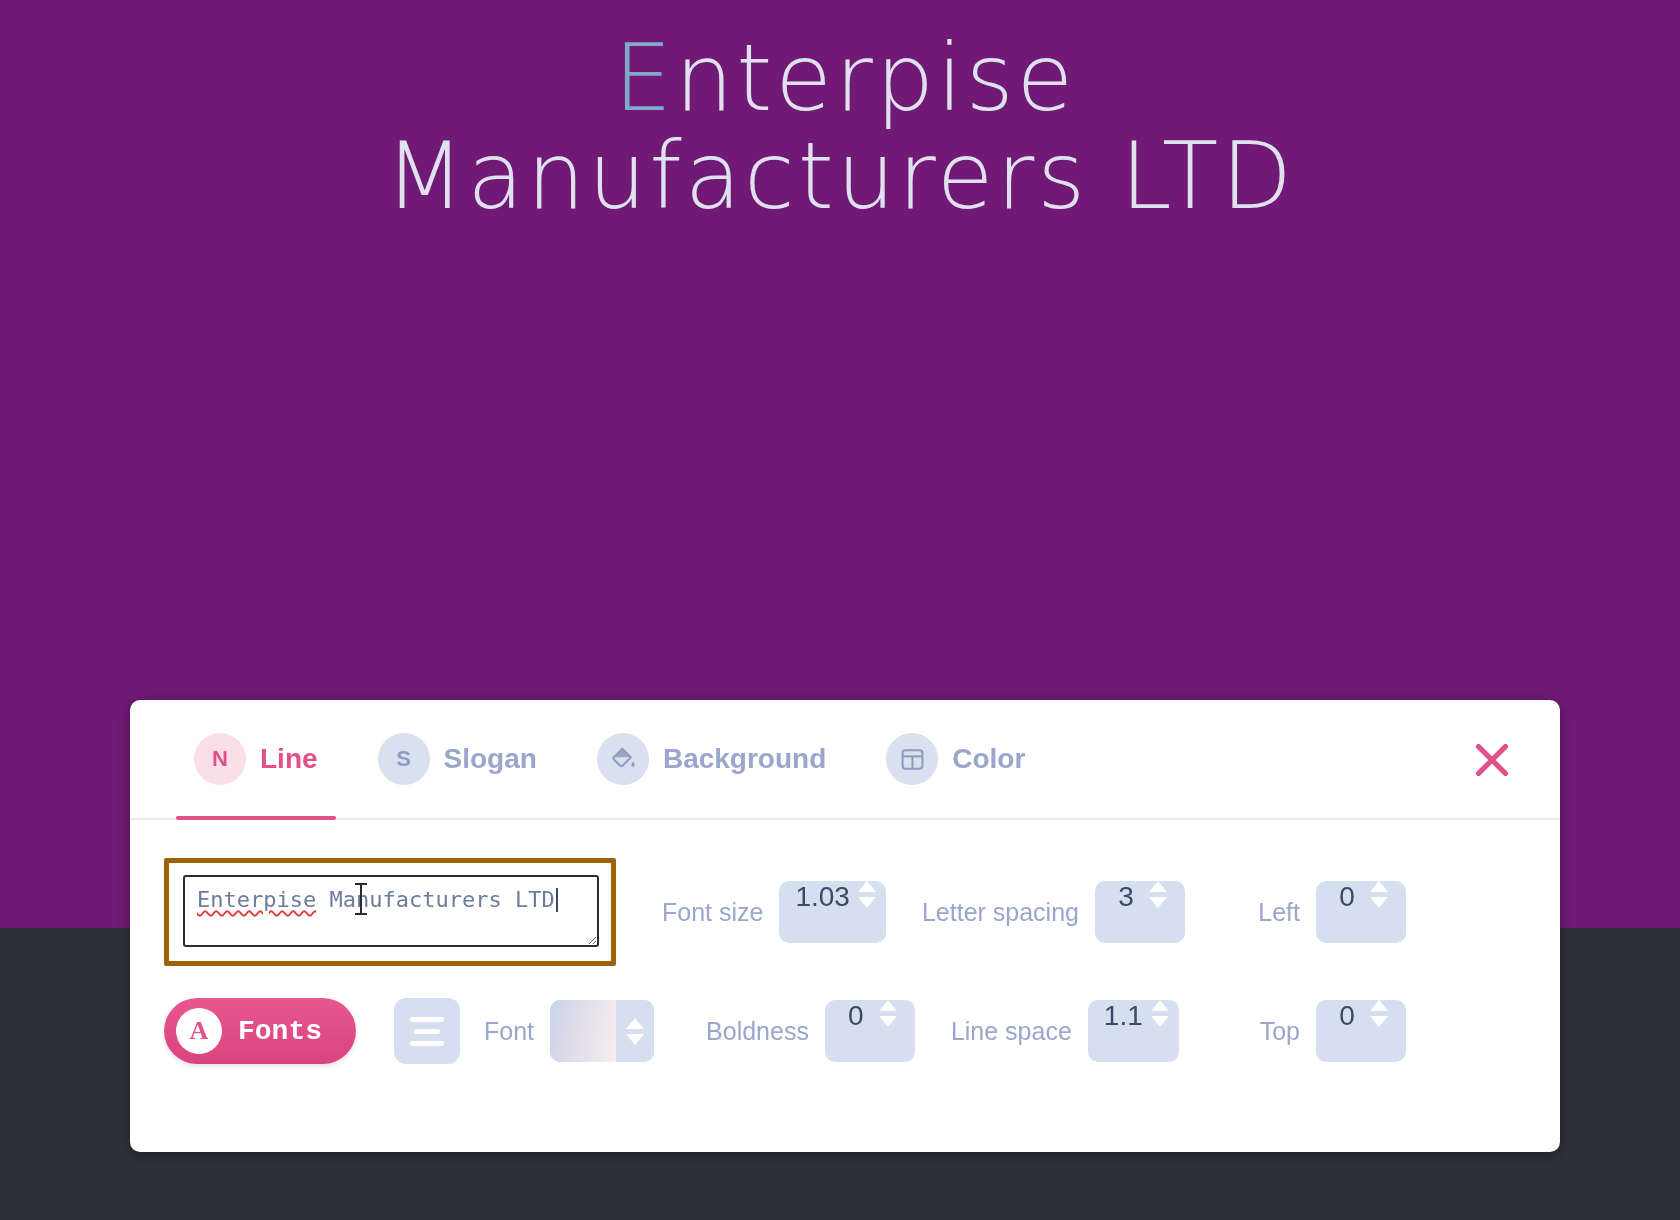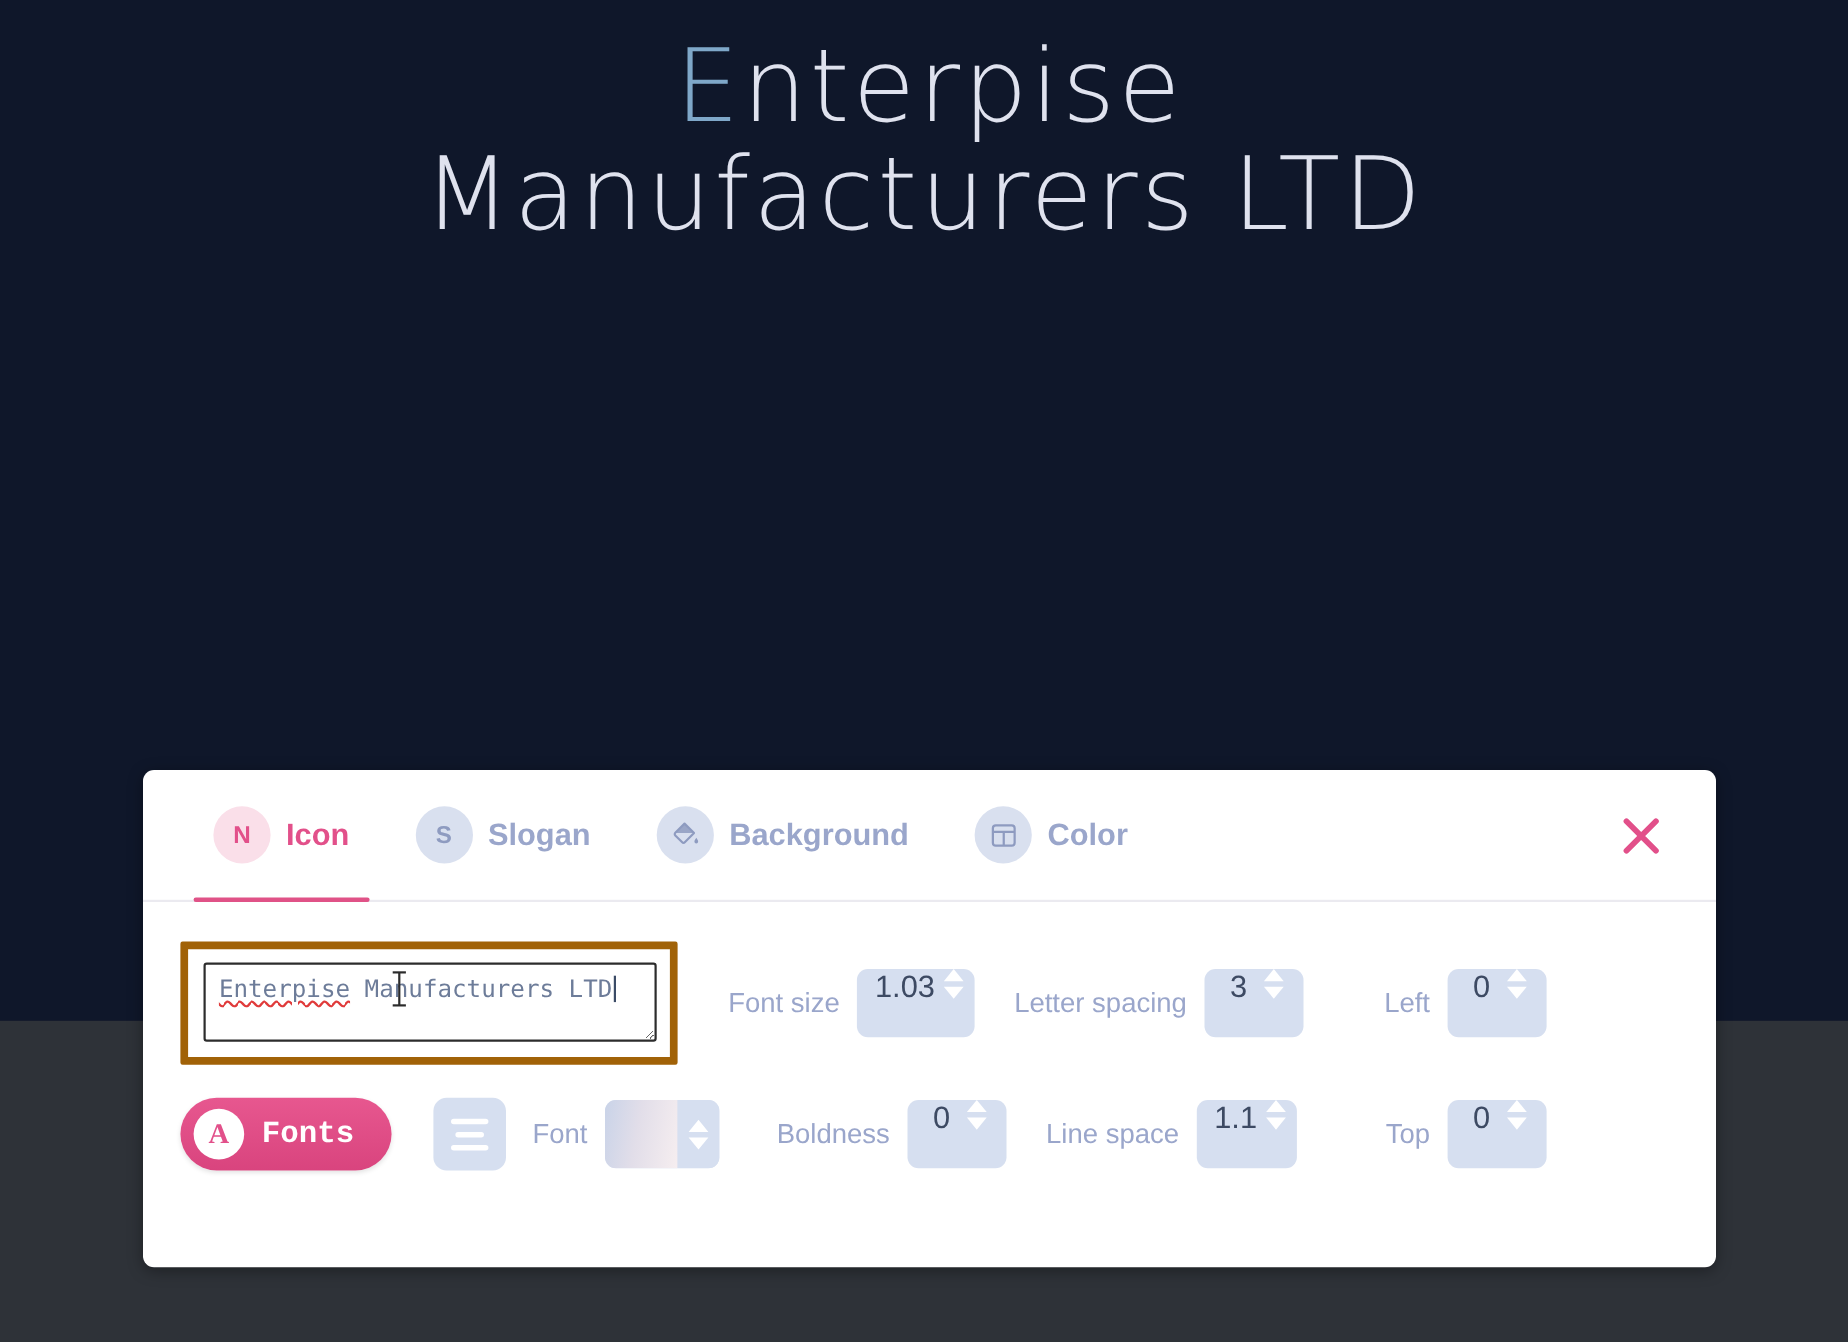--- a/index.html
+++ b/index.html
@@ -10,21 +10,21 @@
     height: 1220px;
     overflow: hidden;
     background: #2e3238;
     font-family: "Liberation Sans", sans-serif;
   }
 
   #stage {
     position: relative;
     width: 1680px;
     height: 928px;
-    background: #0f172a;
+    background: #701a75;
   }
 
   
   .logo-area {
     position: absolute;
     left: 0;
     top: 30px;
     width: 1680px;
     text-align: center;
     user-select: none;
@@ -136,21 +136,21 @@
   .row {
     display: flex;
     align-items: center;
     height: 128px;
   }
   .row.row2 { height: 110px; }
 
   
   .ta-focus {
     width: 452px;
-    border: 7px solid #a16207;
+    border: 5px solid #a16207;
     border-radius: 2px;
     padding: 12px 12px 14px 14px;
     background: #ffffff;
     flex: 0 0 auto;
   }
   .ta {
     width: 100%;
     height: 72px;
     border: 2px solid #2c2c2c;
     border-radius: 3px;
@@ -326,21 +326,21 @@
   </div>
 
   <div class="panel">
 
     <div class="tabbar">
 
       <div class="tab active">
         <div class="tab-badge">
           <span>N</span>
         </div>
-        <div class="tab-label">Icon</div>
+        <div class="tab-label">Line</div>
       </div>
 
       <div class="tab">
         <div class="tab-badge">
           <span>S</span>
         </div>
         <div class="tab-label">Slogan</div>
       </div>
 
 

